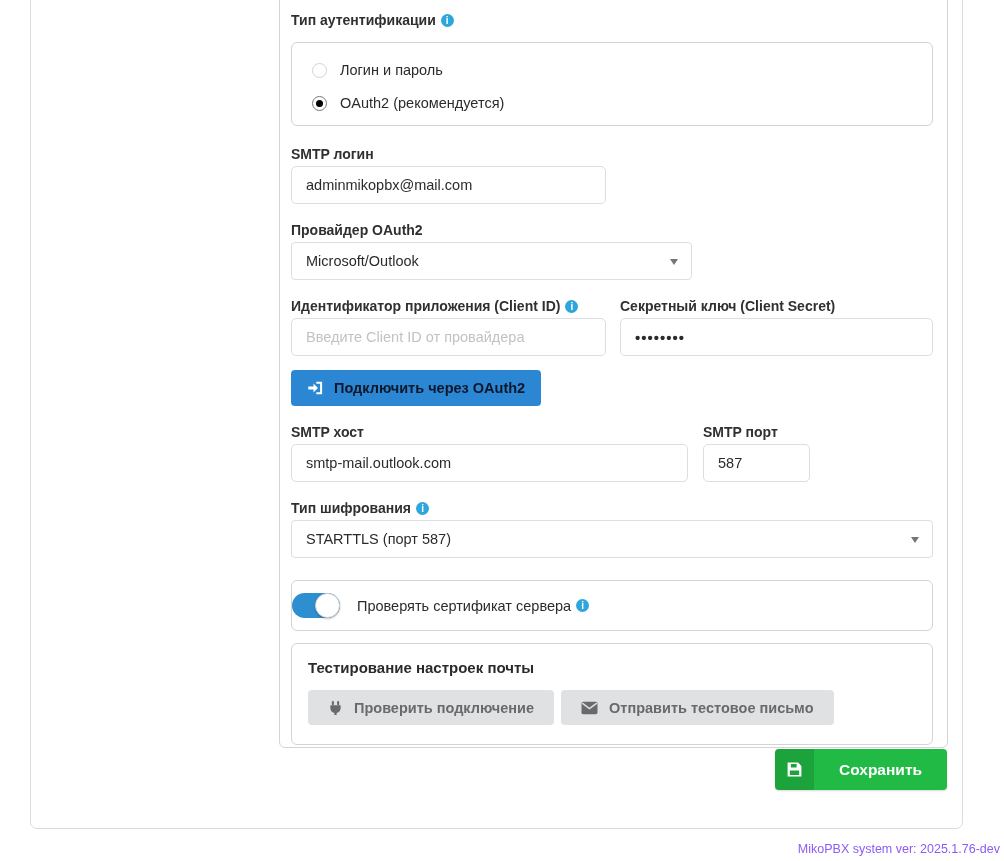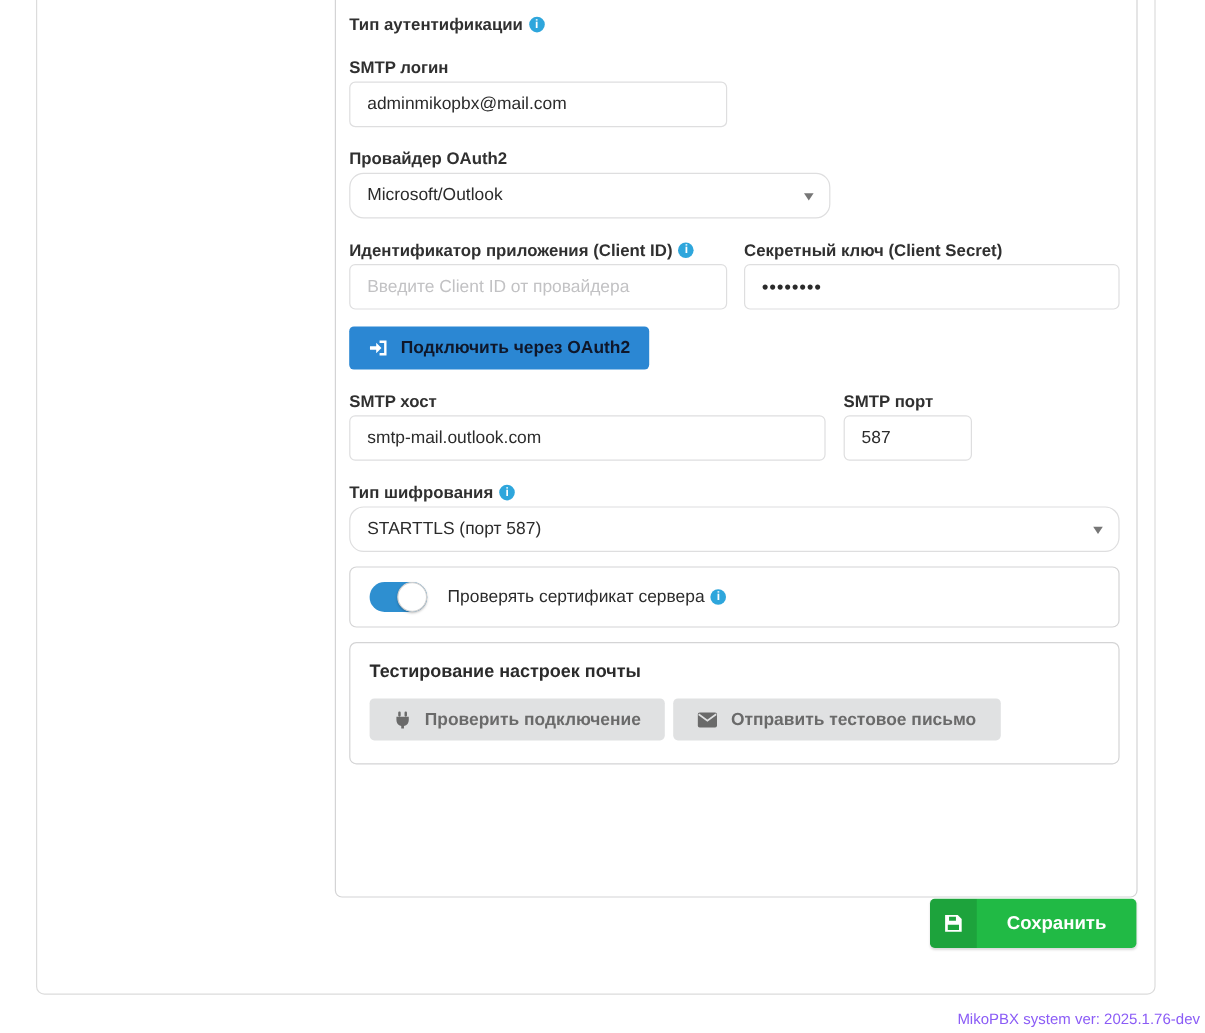--- a/index.html
+++ b/index.html
@@ -35,38 +35,38 @@
                 font-family:"Liberation Sans", sans-serif; font-size:14.5px; color:#2b2b2b;
                 padding:0 14px; width:100%; outline:none; }
   .text-input::placeholder { color:#c2c2c4; opacity:1; }
   .secret { letter-spacing:1px; font-weight:bold; font-size:15px; }
 
   .mt-label { margin-top:20px; }
   .mt-label2 { margin-top:18px; }
   .mt-input { margin-top:4px; }
 
   .dropdown { position:relative; margin-top:4px; height:38px; border:1px solid #dededf;
-              border-radius:12px; background:#fff; display:flex; align-items:center;
+              border-radius:4px; background:#fff; display:flex; align-items:center;
               padding:0 30px 0 14px; font-size:14.5px; color:#2b2b2b; cursor:pointer; }
   .caret { position:absolute; right:13px; top:50%; margin-top:-2px; width:0; height:0;
            border-left:4.5px solid transparent; border-right:4.5px solid transparent;
            border-top:6px solid #767676; }
 
   .two-col { display:flex; }
   .col-a { width:315px; }  .gap-a { width:14px; flex:0 0 auto; }  .col-b { width:313px; }
   .col-host { width:397px; } .gap-b { width:15px; flex:0 0 auto; } .col-port { width:107px; }
 
   .btn-blue { margin-top:14px; height:36px; display:inline-flex; align-items:center;
               background:#2b87d3; color:#0f172a; border:none; border-radius:4px;
               font-family:"Liberation Sans", sans-serif; font-size:14.5px; font-weight:bold;
               padding:0 16px; cursor:pointer; }
   .btn-blue svg { margin-right:10px; }
 
-  .toggle-box { margin-top:12px; height:51px; display:flex; align-items:center;
-                padding-left:16px; }
+  .toggle-box { margin-top:22px; height:51px; display:flex; align-items:center;
+                }
   .toggle { position:relative; width:48px; height:25px; border-radius:25px;
             background:#2e8fd0; flex:0 0 auto; cursor:pointer; }
   .toggle-knob { position:absolute; right:0; top:0; width:25px; height:25px; border-radius:50%;
             background:#fff; border:1px solid #d0d0d0; box-shadow:0 1px 2px rgba(0,0,0,.25); }
   .toggle-label { margin-left:17px; font-size:14.5px; color:#2b2b2b; display:flex; align-items:center; }
 
   .testing-box { margin-top:12px; height:102px; padding:15px 16px; }
   .testing-title { font-size:15px; font-weight:bold; color:#2b2b2b; }
   .testing-buttons { display:flex; margin-top:14px; }
   .btn-gray { height:35px; display:inline-flex; align-items:center; background:#e0e1e2;
@@ -92,20 +92,30 @@
 
 <div class="outer-panel"></div>
 <div class="tab-segment"></div>
 
 <div class="form-col">
 
   
   <div class="field-label" style="margin-top:12px">
     <span>Тип аутентификации</span>
     <span class="info-icon">i</span>
+  </div>
+  <div class="box radio-box">
+    <div class="radio-row">
+      <span class="radio-circle"></span>
+      <span class="radio-label">Логин и пароль</span>
+    </div>
+    <div class="radio-row">
+      <span class="radio-circle checked"></span>
+      <span class="radio-label">OAuth2 (рекомендуется)</span>
+    </div>
   </div>
 
   
   <div class="field-label mt-label">
     <span>SMTP логин</span>
   </div>
   <div class="mt-input" style="width:315px">
     <input class="text-input" type="text" value="adminmikopbx@mail.com" style="">
   </div>
 

